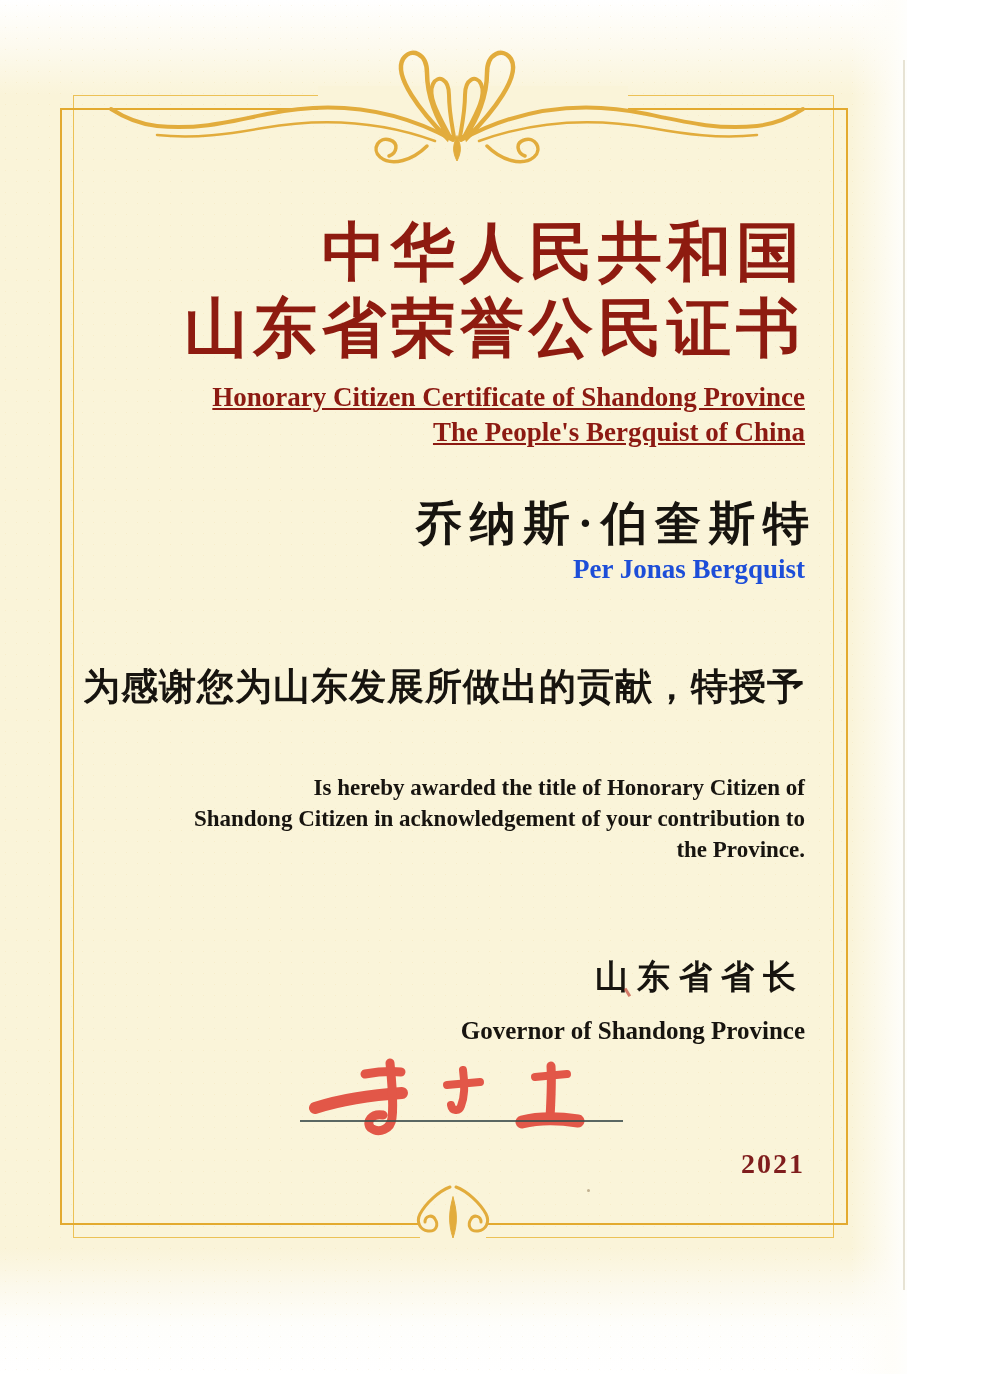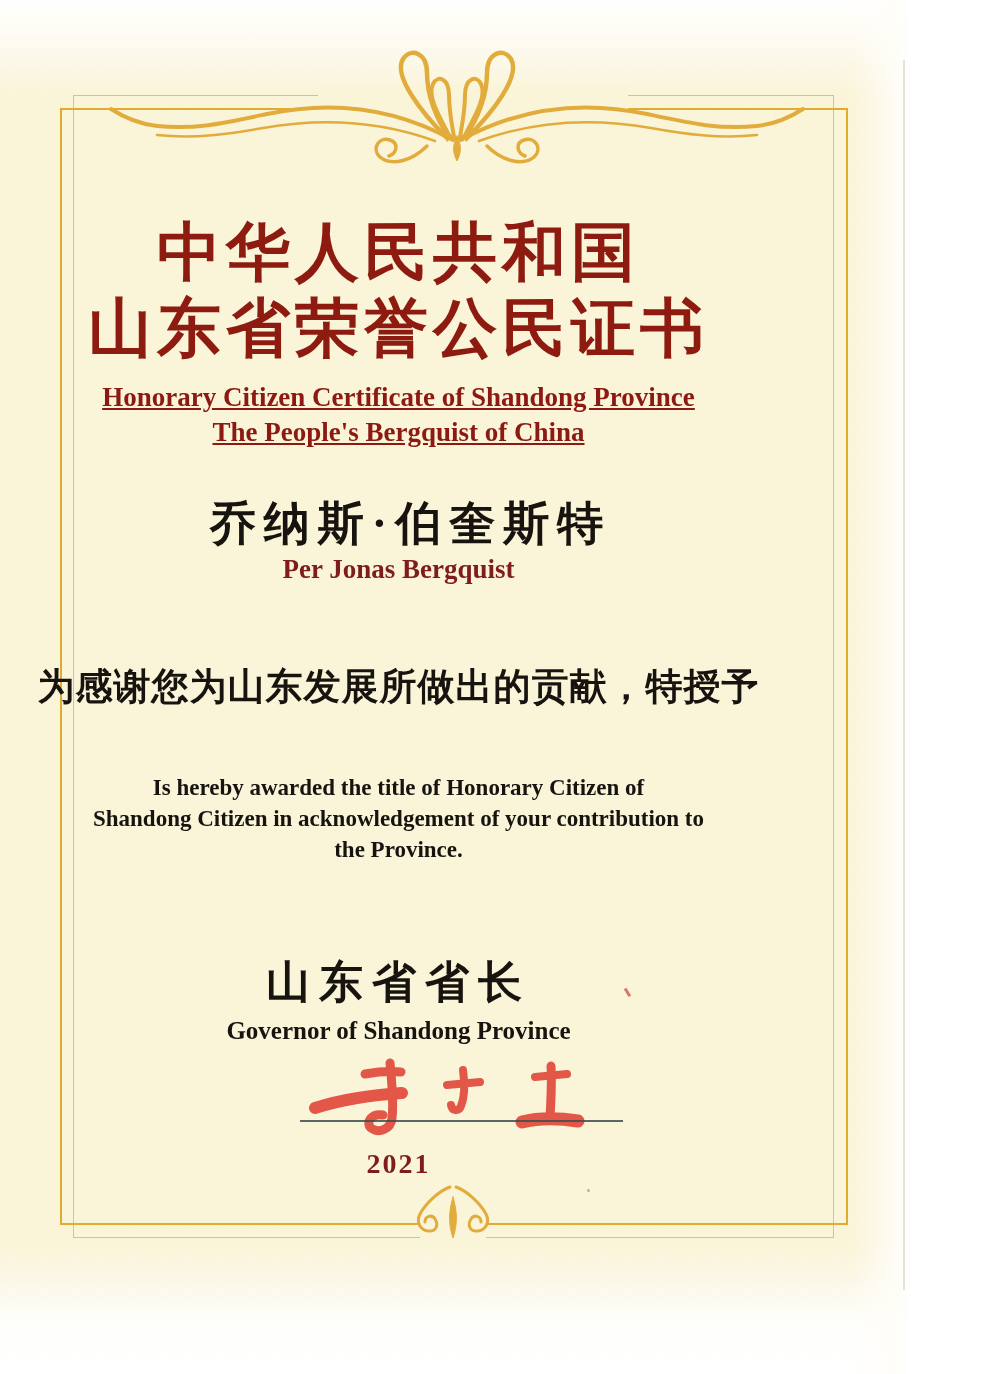--- a/index.html
+++ b/index.html
@@ -17,28 +17,28 @@
   
   .frame-thin{position:absolute;left:73px;top:95px;width:759px;height:1141px;
     border:1.5px solid #ecc156;}
   .frame-thick{position:absolute;left:60px;top:108px;width:784px;height:1113px;
     border:2.6px solid #e3aa30;}
   .patch{position:absolute;background:#faf4d9;}
   .patch-top{left:318px;top:86px;width:310px;height:32px;}
   .patch-bottom{left:420px;top:1212px;width:66px;height:32px;}
   .ornament-svg{position:absolute;}
   
-  .ctext{position:absolute;left:4px;width:789px;text-align:center;}
+  .ctext{position:absolute;left:16px;width:789px;text-align:right;}
   .title-cn{font-size:64px;font-weight:bold;color:#8e1b10;letter-spacing:5px;line-height:1;}
   .title-en{font-size:27px;font-weight:bold;color:#8c1a12;line-height:1;text-decoration:underline;}
   .name-cn{font-size:46px;font-weight:bold;color:#17140f;letter-spacing:8px;line-height:1;}
-  .name-en{font-size:27px;font-weight:bold;color:#7f1d1d;line-height:1;}
+  .name-en{font-size:27px;font-weight:bold;color:#1d4ed8;line-height:1;}
   .body-cn{font-size:37px;font-weight:bold;color:#17140f;letter-spacing:1px;line-height:1.25;}
   .body-en{font-size:23px;font-weight:bold;color:#17140f;line-height:31px;}
-  .signer-cn{font-size:44px;font-weight:bold;color:#17140f;letter-spacing:9px;line-height:1;}
+  .signer-cn{font-size:33px;font-weight:bold;color:#17140f;letter-spacing:9px;line-height:1;}
   .signer-en{font-size:25px;font-weight:bold;color:#17140f;line-height:1;margin-top:16px;}
   .year{font-size:28px;font-weight:bold;color:#7f1d1d;letter-spacing:2px;line-height:1;}
   .sig-line{position:absolute;left:300px;top:1120px;width:323px;height:1.6px;background:#3d4e4c;opacity:.85;}
   .artifact-red{position:absolute;left:626px;top:988px;width:2.5px;height:9px;background:#c0392b;opacity:.65;transform:rotate(-32deg);}
   .artifact-dot{position:absolute;left:587px;top:1189px;width:3px;height:3px;border-radius:50%;background:#8a6d4a;opacity:.5;}
 </style>
 </head>
 <body>
 
 <div class="stage">

